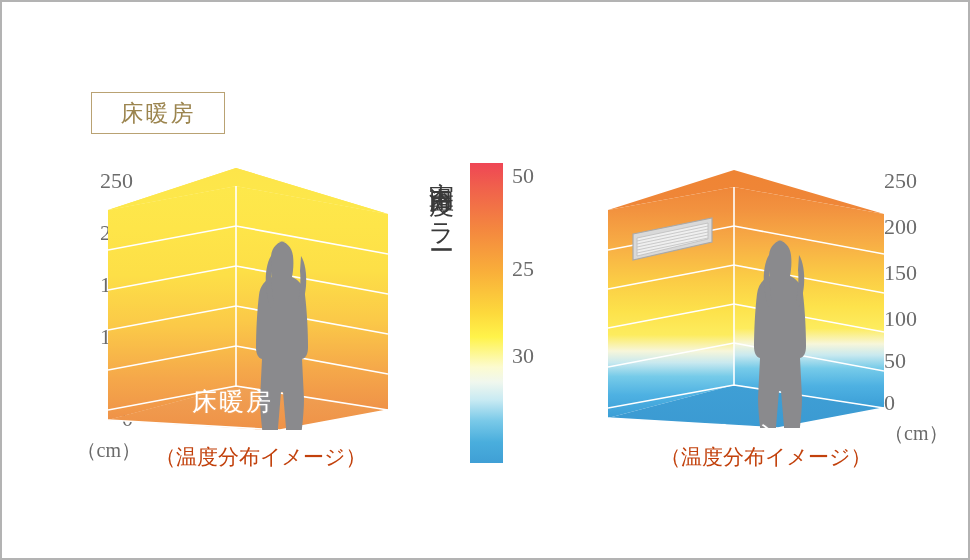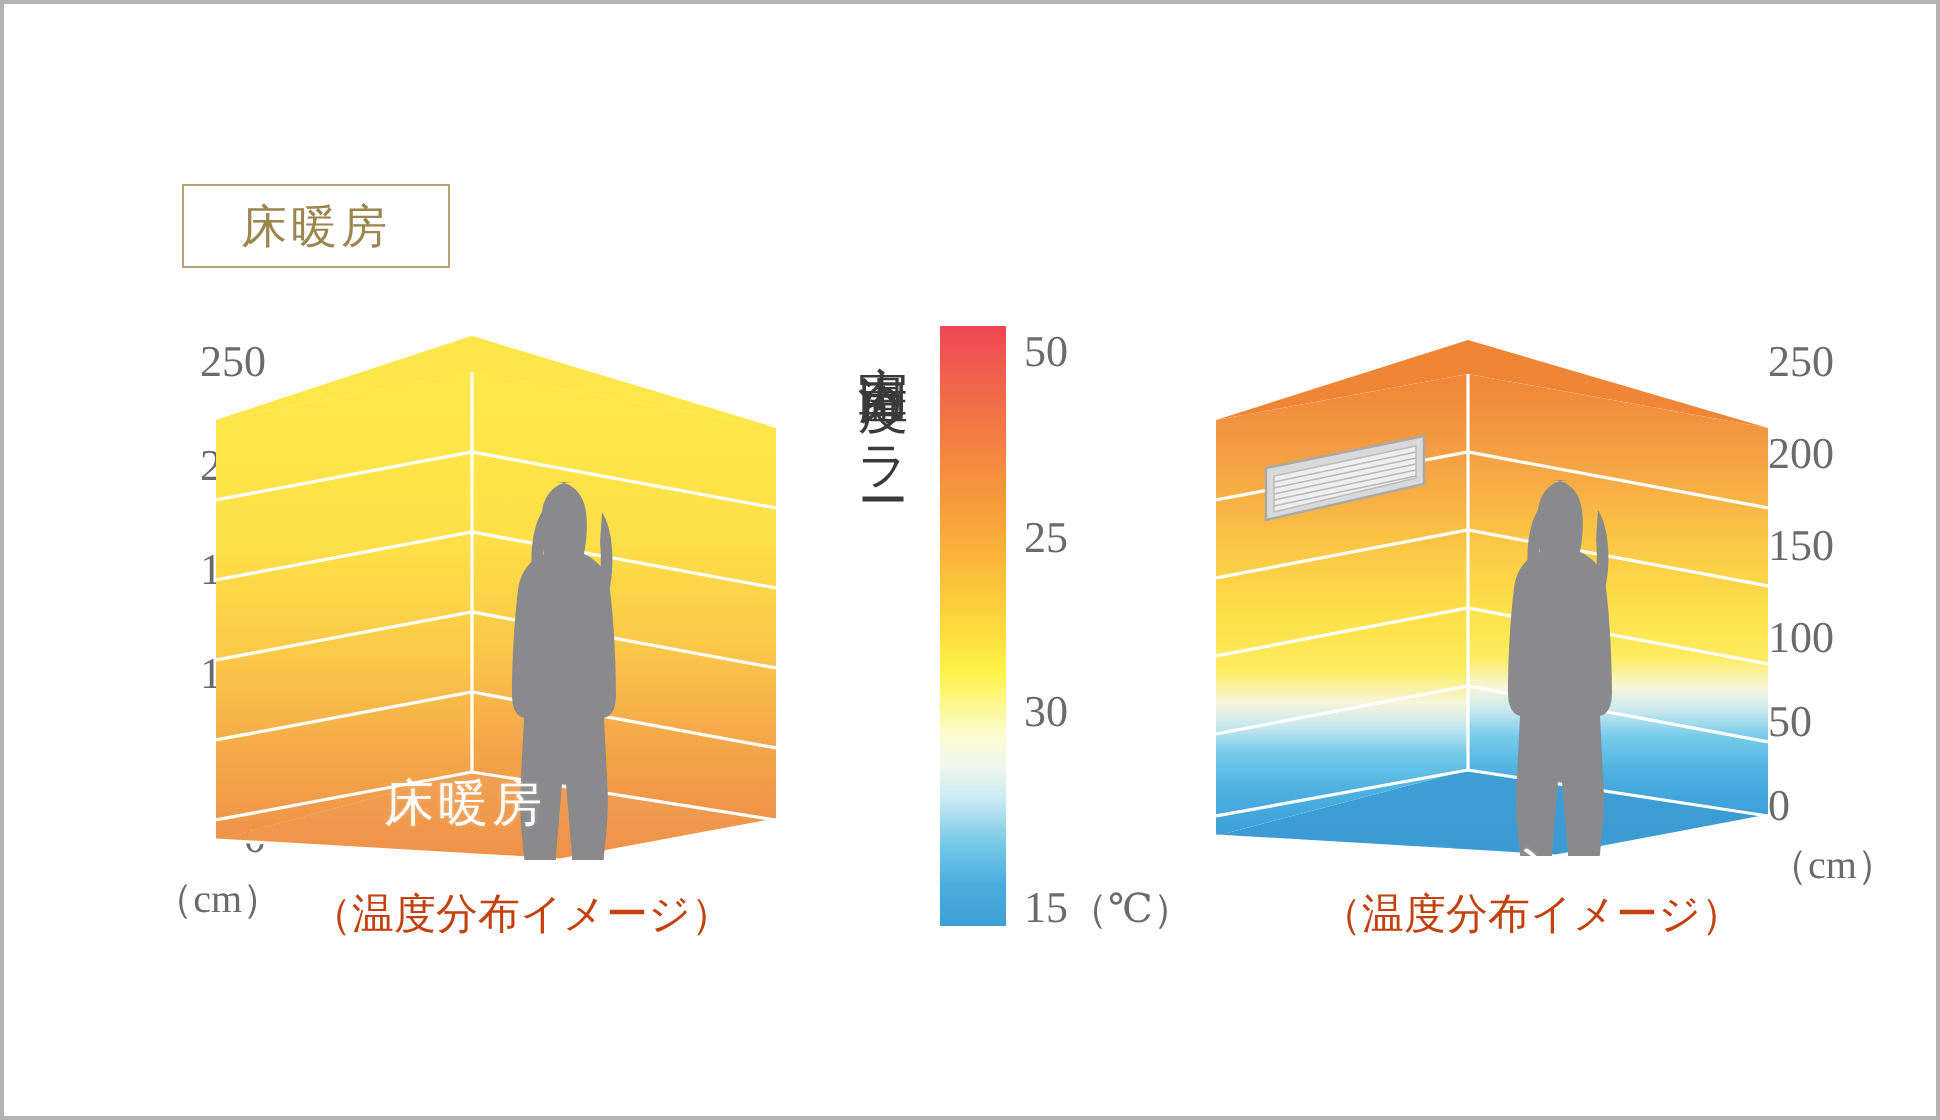--- a/index.html
+++ b/index.html
@@ -185,23 +185,20 @@
   <div class="floor-label" style="left:192px;top:385px;">床暖房</div>
 
   <div class="caption" style="left:155px;top:443px;">（温度分布イメージ）</div>
 
   <div id="cb-wrap">
     <div id="cb-title">室内温度カラー</div>
     <div id="cb-bar"></div>
     <span class="cb-tick" style="top:5px">50</span>
     <span class="cb-tick" style="top:98px">25</span>
     <span class="cb-tick" style="top:185px">30</span>
-    <span class="cb-tick" style="top:283px">
-      <span>15</span><span class="deg">（℃）</span>
-    </span>
   </div>
 
 
   <div class="axis" id="axis-right">
     <span class="tick" style="top:10px">250</span>
     <span class="tick" style="top:56px">200</span>
     <span class="tick" style="top:102px">150</span>
     <span class="tick" style="top:148px">100</span>
     <span class="tick" style="top:190px">50</span>
     <span class="tick" style="top:232px">0</span>

